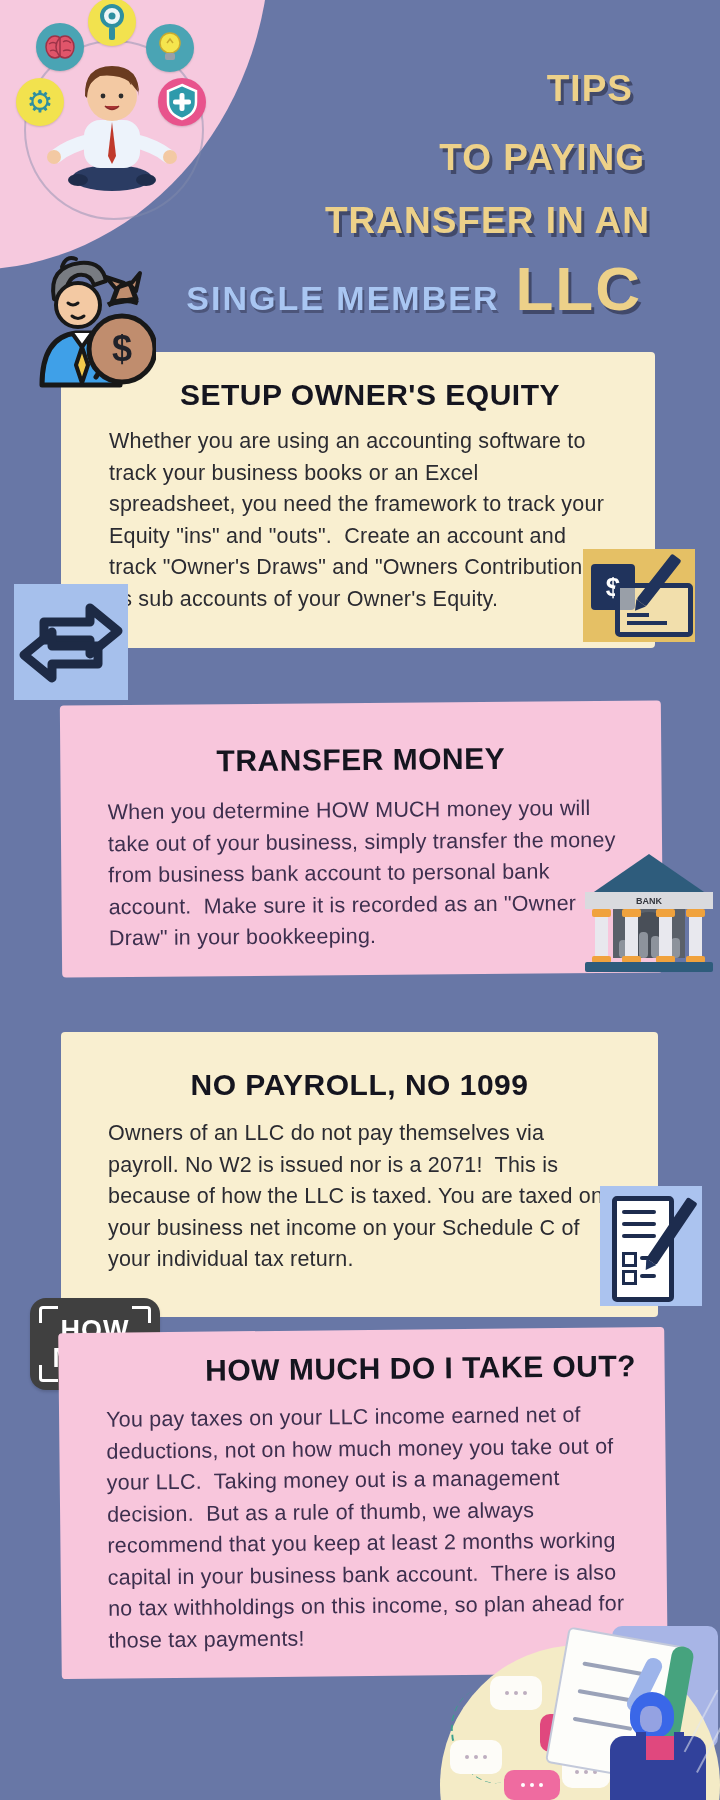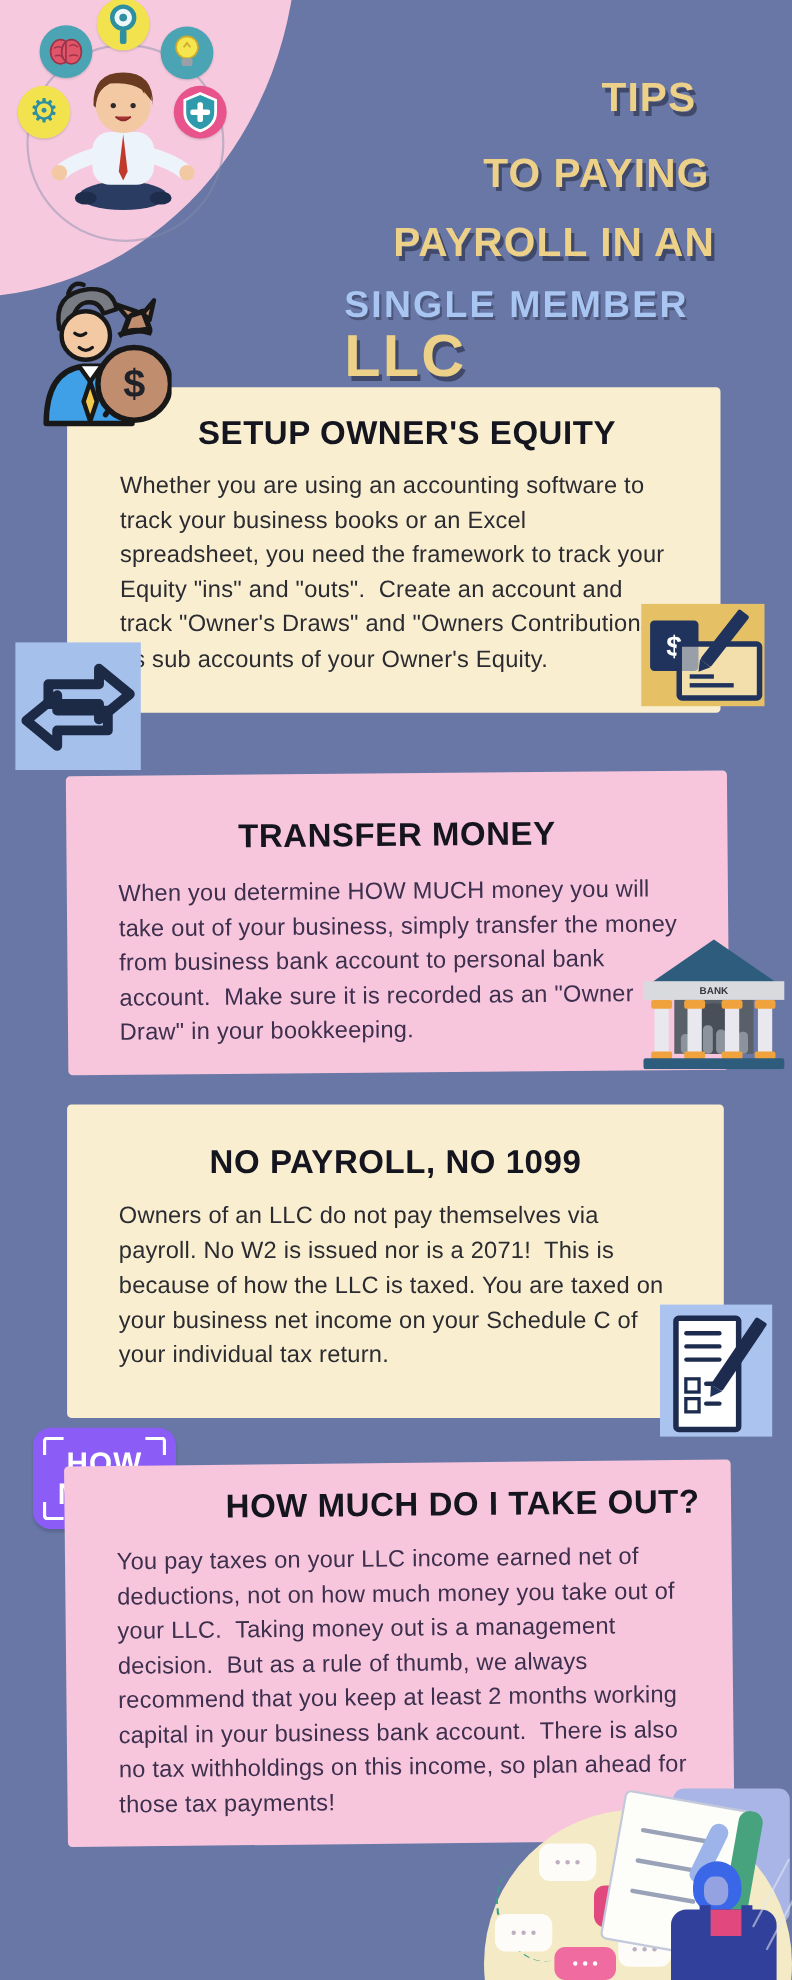--- a/index.html
+++ b/index.html
@@ -12,24 +12,24 @@
     border-radius:50%;background:#f6c9de;}
   .icon-ring{position:absolute;left:24px;top:40px;width:176px;height:176px;border-radius:50%;
     border:2px solid rgba(130,140,170,.45);}
   .orb{position:absolute;width:48px;height:48px;border-radius:50%;
     display:flex;align-items:center;justify-content:center;box-shadow:0 1px 2px rgba(0,0,0,.15);}
   .orb svg{display:block;}
   .gear-glyph{font-family:"DejaVu Sans",sans-serif;font-size:30px;color:#2e8fa0;line-height:1;}
   
   .title-line{position:absolute;font-weight:700;color:#edd189;letter-spacing:1px;
     text-shadow:3px 4px 0 rgba(52,58,86,.75);font-size:37px;line-height:1;white-space:nowrap;}
-  .subtitle-row{position:absolute;display:flex;align-items:baseline;white-space:nowrap;flex-direction:column;}
+  .subtitle-row{position:absolute;display:flex;align-items:baseline;white-space:nowrap;}
   .subtitle-small{font-weight:700;font-size:34px;color:#a9c6f2;letter-spacing:2px;
     text-shadow:2px 3px 0 rgba(52,58,86,.55);margin-right:16px;}
-  .subtitle-big{font-weight:700;font-size:54px;color:#edd189;letter-spacing:2px;line-height:1;
+  .subtitle-big{font-weight:700;font-size:62px;color:#edd189;letter-spacing:2px;line-height:1;
     text-shadow:3px 4px 0 rgba(52,58,86,.75);}
   
   .card{position:absolute;border-radius:4px;}
   .card.cream{background:#f9efd0;}
   .card.pink{background:#f8c6dc;}
   .card h2{margin:0;text-align:center;font-size:30px;font-weight:700;color:#15151f;
     letter-spacing:.5px;font-family:"Liberation Sans",sans-serif;}
   .card p{margin:0;font-size:21.5px;line-height:31.5px;letter-spacing:.2px;
     white-space:pre-wrap;color:#2b2b31;}
   .card.pink p{color:#3d2f4e;}
@@ -42,21 +42,21 @@
     display:flex;align-items:center;justify-content:center;font-weight:700;}
   .check-paper{position:absolute;border:5px solid #20335c;border-radius:5px;background:rgba(253,247,232,.55);}
   .check-line{position:absolute;height:4px;background:#20335c;}
   .pencil{position:absolute;width:12px;background:#20335c;border-radius:2px;}
   .pencil::after{content:"";position:absolute;left:0;bottom:-10px;border-left:6px solid transparent;
     border-right:6px solid transparent;border-top:10px solid #20335c;}
   .doc-paper{position:absolute;background:#fff;border:5px solid #1d2c4e;border-radius:5px;}
   .doc-line{position:absolute;height:4px;background:#1d2c4e;border-radius:2px;}
   .doc-bullet{position:absolute;width:9px;height:9px;border:3px solid #1d2c4e;}
   
-  .hm-badge{position:absolute;left:30px;top:1298px;width:130px;height:92px;background:#8b5cf6;
+  .hm-badge{position:absolute;left:30px;top:1298px;width:130px;height:92px;background:#404040;
     border-radius:16px;display:flex;flex-direction:column;align-items:center;justify-content:center;
     box-shadow:0 2px 3px rgba(0,0,0,.15);}
   .hm-badge span{color:#fff;font-weight:700;font-size:27px;line-height:28px;letter-spacing:1px;}
   .bracket{position:absolute;width:16px;height:14px;border:3px solid #fff;}
   .br-tl{left:9px;top:8px;border-right:none;border-bottom:none;border-radius:4px 0 0 0;}
   .br-tr{right:9px;top:8px;border-left:none;border-bottom:none;border-radius:0 4px 0 0;}
   .br-bl{left:9px;bottom:8px;border-right:none;border-top:none;border-radius:0 0 0 4px;}
   .br-br{right:9px;bottom:8px;border-left:none;border-top:none;border-radius:0 0 4px 0;}
   .coin{position:absolute;left:135px;top:1340px;width:58px;height:58px;border-radius:50%;
     background:#f2a61c;border:4px dashed #d88a10;box-sizing:border-box;
@@ -150,21 +150,21 @@
     <circle cx="78" cy="38" r="25" fill="#f3c9a3"></circle>
     <path d="M51,38 Q50,8 78,8 Q106,8 105,38 Q104,22 92,18 Q100,34 96,22 Q86,14 70,16 Q54,20 53,40 Z" fill="#6a3b20"></path>
     <path d="M52,36 Q50,12 78,10 Q104,12 104,34 L96,24 Q84,16 66,18 Q54,24 52,36 Z" fill="#6a3b20"></path>
     <circle cx="69" cy="38" r="2.4" fill="#2c2c2c"></circle>
     <circle cx="87" cy="38" r="2.4" fill="#2c2c2c"></circle>
     <path d="M71,48 q7,7 14,0" fill="#a33" stroke="#8a2a2a" stroke-width="1.5"></path>
   </svg>
 
   <div class="title-line" style="top:70px;right:87px;">TIPS</div>
   <div class="title-line" style="top:139px;right:75px;">TO PAYING</div>
-  <div class="title-line" style="top:202px;right:70px;">PAYROLL IN AN</div>
+  <div class="title-line" style="top:202px;right:70px;">TRANSFER IN AN</div>
   <div class="subtitle-row" style="top:258px;right:78px;">
     <span class="subtitle-small">SINGLE MEMBER</span>
     <span class="subtitle-big">LLC</span>
   </div>
 
   <div class="card cream" style="left:61px;top:352px;width:594px;height:296px;">
     <h2 style="margin-top:26px;margin-left:24px;">SETUP OWNER'S EQUITY</h2>
     <p style="margin:14px 44px 0 48px;">Whether you are using an accounting software to track your business books or an Excel spreadsheet, you need the framework to track your Equity "ins" and "outs".  Create an account and track "Owner's Draws" and "Owners Contributions" as sub accounts of your Owner's Equity.</p>
   </div>
 
@@ -229,21 +229,21 @@
       <rect x="73" y="57" width="19" height="8" rx="2"></rect>
         <rect x="103" y="57" width="19" height="8" rx="2"></rect>
       <rect x="9" y="104" width="19" height="7" rx="2"></rect>
         <rect x="39" y="104" width="19" height="7" rx="2"></rect>
       <rect x="73" y="104" width="19" height="7" rx="2"></rect>
         <rect x="103" y="104" width="19" height="7" rx="2"></rect>
     </g>
     <rect x="2" y="110" width="128" height="10" rx="2" fill="#2e5c7c"></rect>
   </svg>
 
-  <div class="card cream" style="left:61px;top:1004px;width:597px;height:285px;">
+  <div class="card cream" style="left:61px;top:1032px;width:597px;height:285px;">
     <h2 style="margin-top:36px;">NO PAYROLL, NO 1099</h2>
     <p style="margin:16px 40px 0 47px;">Owners of an LLC do not pay themselves via payroll. No W2 is issued nor is a 2071!  This is because of how the LLC is taxed. You are taxed on your business net income on your Schedule C of your individual tax return.</p>
   </div>
 
   <div class="sq-icon doc-sq" style="left:600px;top:1186px;width:102px;height:120px;">
     <div class="doc-paper" style="left:12px;top:10px;width:52px;height:96px;"></div>
     <div class="doc-line" style="left:22px;top:24px;width:34px;"></div>
     <div class="doc-line" style="left:22px;top:36px;width:34px;"></div>
     <div class="doc-line" style="left:22px;top:48px;width:34px;"></div>
     <div class="doc-bullet" style="left:22px;top:66px;"></div>

